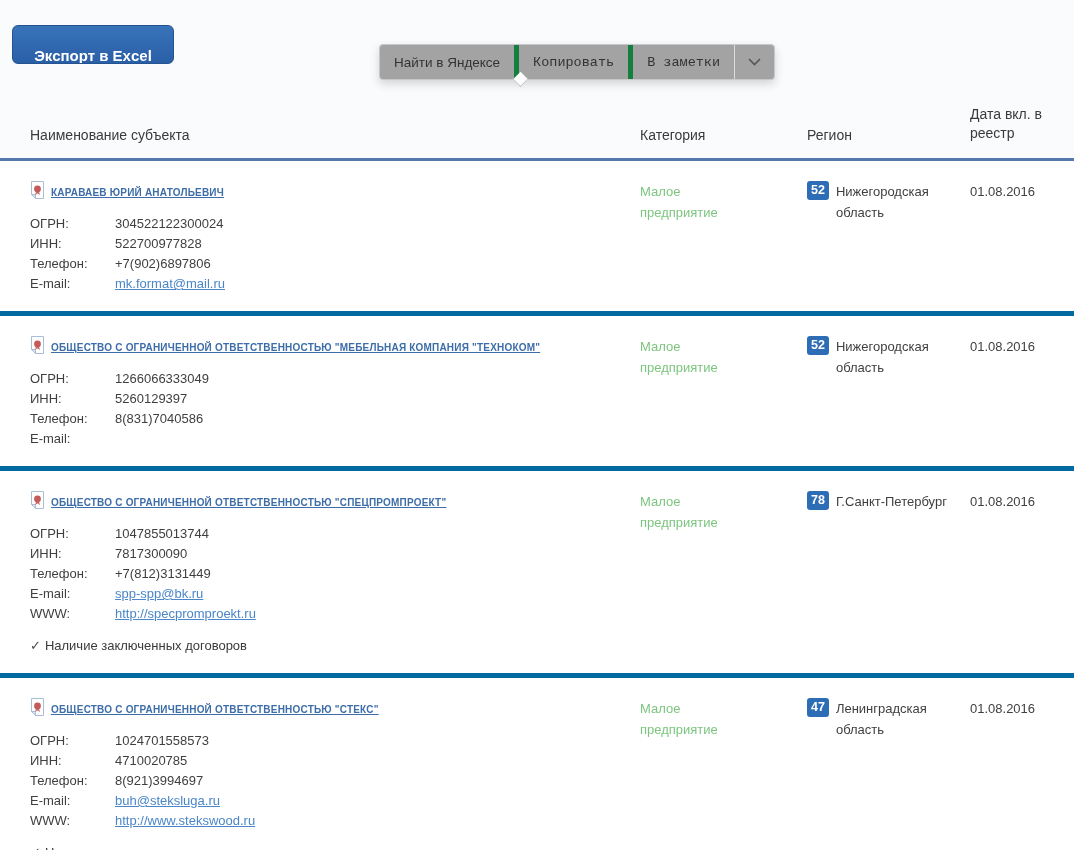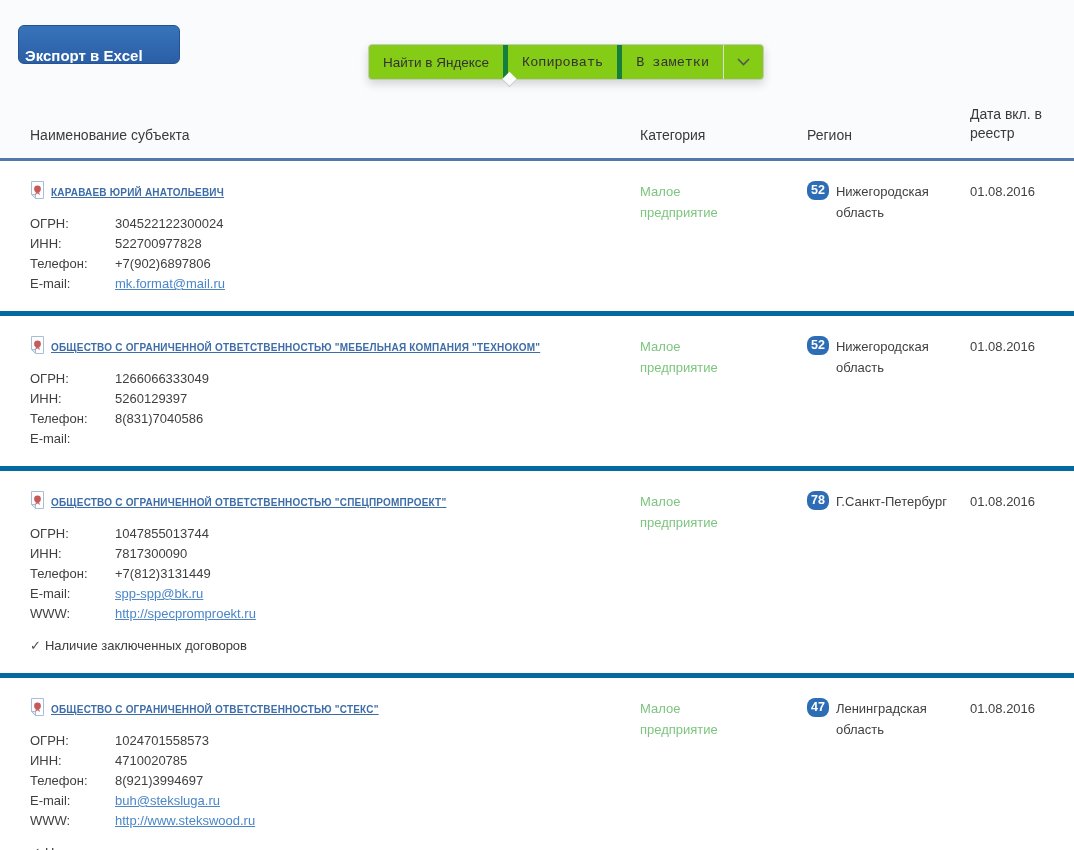--- a/index.html
+++ b/index.html
@@ -3,29 +3,29 @@
 <meta charset="utf-8">
 <style>
   html,body{margin:0;padding:0;background:#fff;}
   .page{
     position:relative;width:1074px;height:850px;overflow:hidden;background:#ffffff;
     font-family:"Liberation Sans","DejaVu Sans",sans-serif;color:#3f3f3f;font-size:13px;
   }
   
   .top-band{position:relative;height:158px;background:#fafbfd;border-bottom:3px solid #5578ab;}
   .export-btn{
-    position:absolute;left:18px;top:25px;width:162px;height:39px;box-sizing:border-box;
+    position:absolute;left:12px;top:25px;width:162px;height:39px;box-sizing:border-box;
     background:linear-gradient(#3873ba,#2a5fa6);border:1px solid #24538f;border-radius:6px;
-    color:#fff;font-weight:bold;font-size:15px;text-align:left;
+    color:#fff;font-weight:bold;font-size:15px;text-align:center;
     padding-top:20px;cursor:pointer;line-height:20px;overflow:hidden;
   }
   
   .popup{
-    position:absolute;left:368px;top:44px;height:34px;display:flex;align-items:stretch;
-    background:#84cc16;border:1px solid #c8c8c8;border-radius:4px;
+    position:absolute;left:379px;top:44px;height:34px;display:flex;align-items:stretch;
+    background:#a3a3a3;border:1px solid #c8c8c8;border-radius:4px;
     box-shadow:0 4px 10px rgba(0,0,0,0.16);
   }
   .popup-item{
     display:flex;align-items:center;padding:0 14px;font-size:13.5px;color:#333;cursor:pointer;white-space:nowrap;
   }
   .popup-item + .popup-item{border-left:5px solid #15803d;font-family:Liberation Mono, monospace;}
   .popup-more{display:flex;align-items:center;padding:0 13px;border-left:1px solid #dcdcdc;cursor:pointer;}
   .popup-tail{
     position:absolute;bottom:-6px;left:135px;width:10px;height:10px;background:#fdfdfd;
     transform:rotate(45deg);border-right:1px solid #c8c8c8;border-bottom:1px solid #c8c8c8;
@@ -46,21 +46,21 @@
   .field-label{color:#3f3f3f;}
   .field-value{color:#3f3f3f;}
   .link{color:#4a86c8;text-decoration:underline;cursor:pointer;}
   .contracts{margin-top:12px;line-height:20px;color:#3b3b3b;}
   .check-mark{margin-right:4px;color:#4a4a4a;}
   
   .cat-cell{width:95px;line-height:21px;color:#7cc57f;}
   .region-cell{display:flex;gap:7px;align-items:flex-start;}
   .region-badge{
     flex:0 0 auto;background:#2d6db5;color:#fff;font-size:12.5px;font-weight:bold;
-    padding:1px 4px;border-radius:8px;line-height:17px;
+    padding:1px 4px;border-radius:3px;line-height:17px;
   }
   .region-name{width:118px;line-height:21px;color:#3f3f3f;}
   .date-cell{color:#3f3f3f;line-height:21px;}
   .chevron-svg{display:block;}
 </style>
 </head>
 <body>
 
 <div class="page">
 

